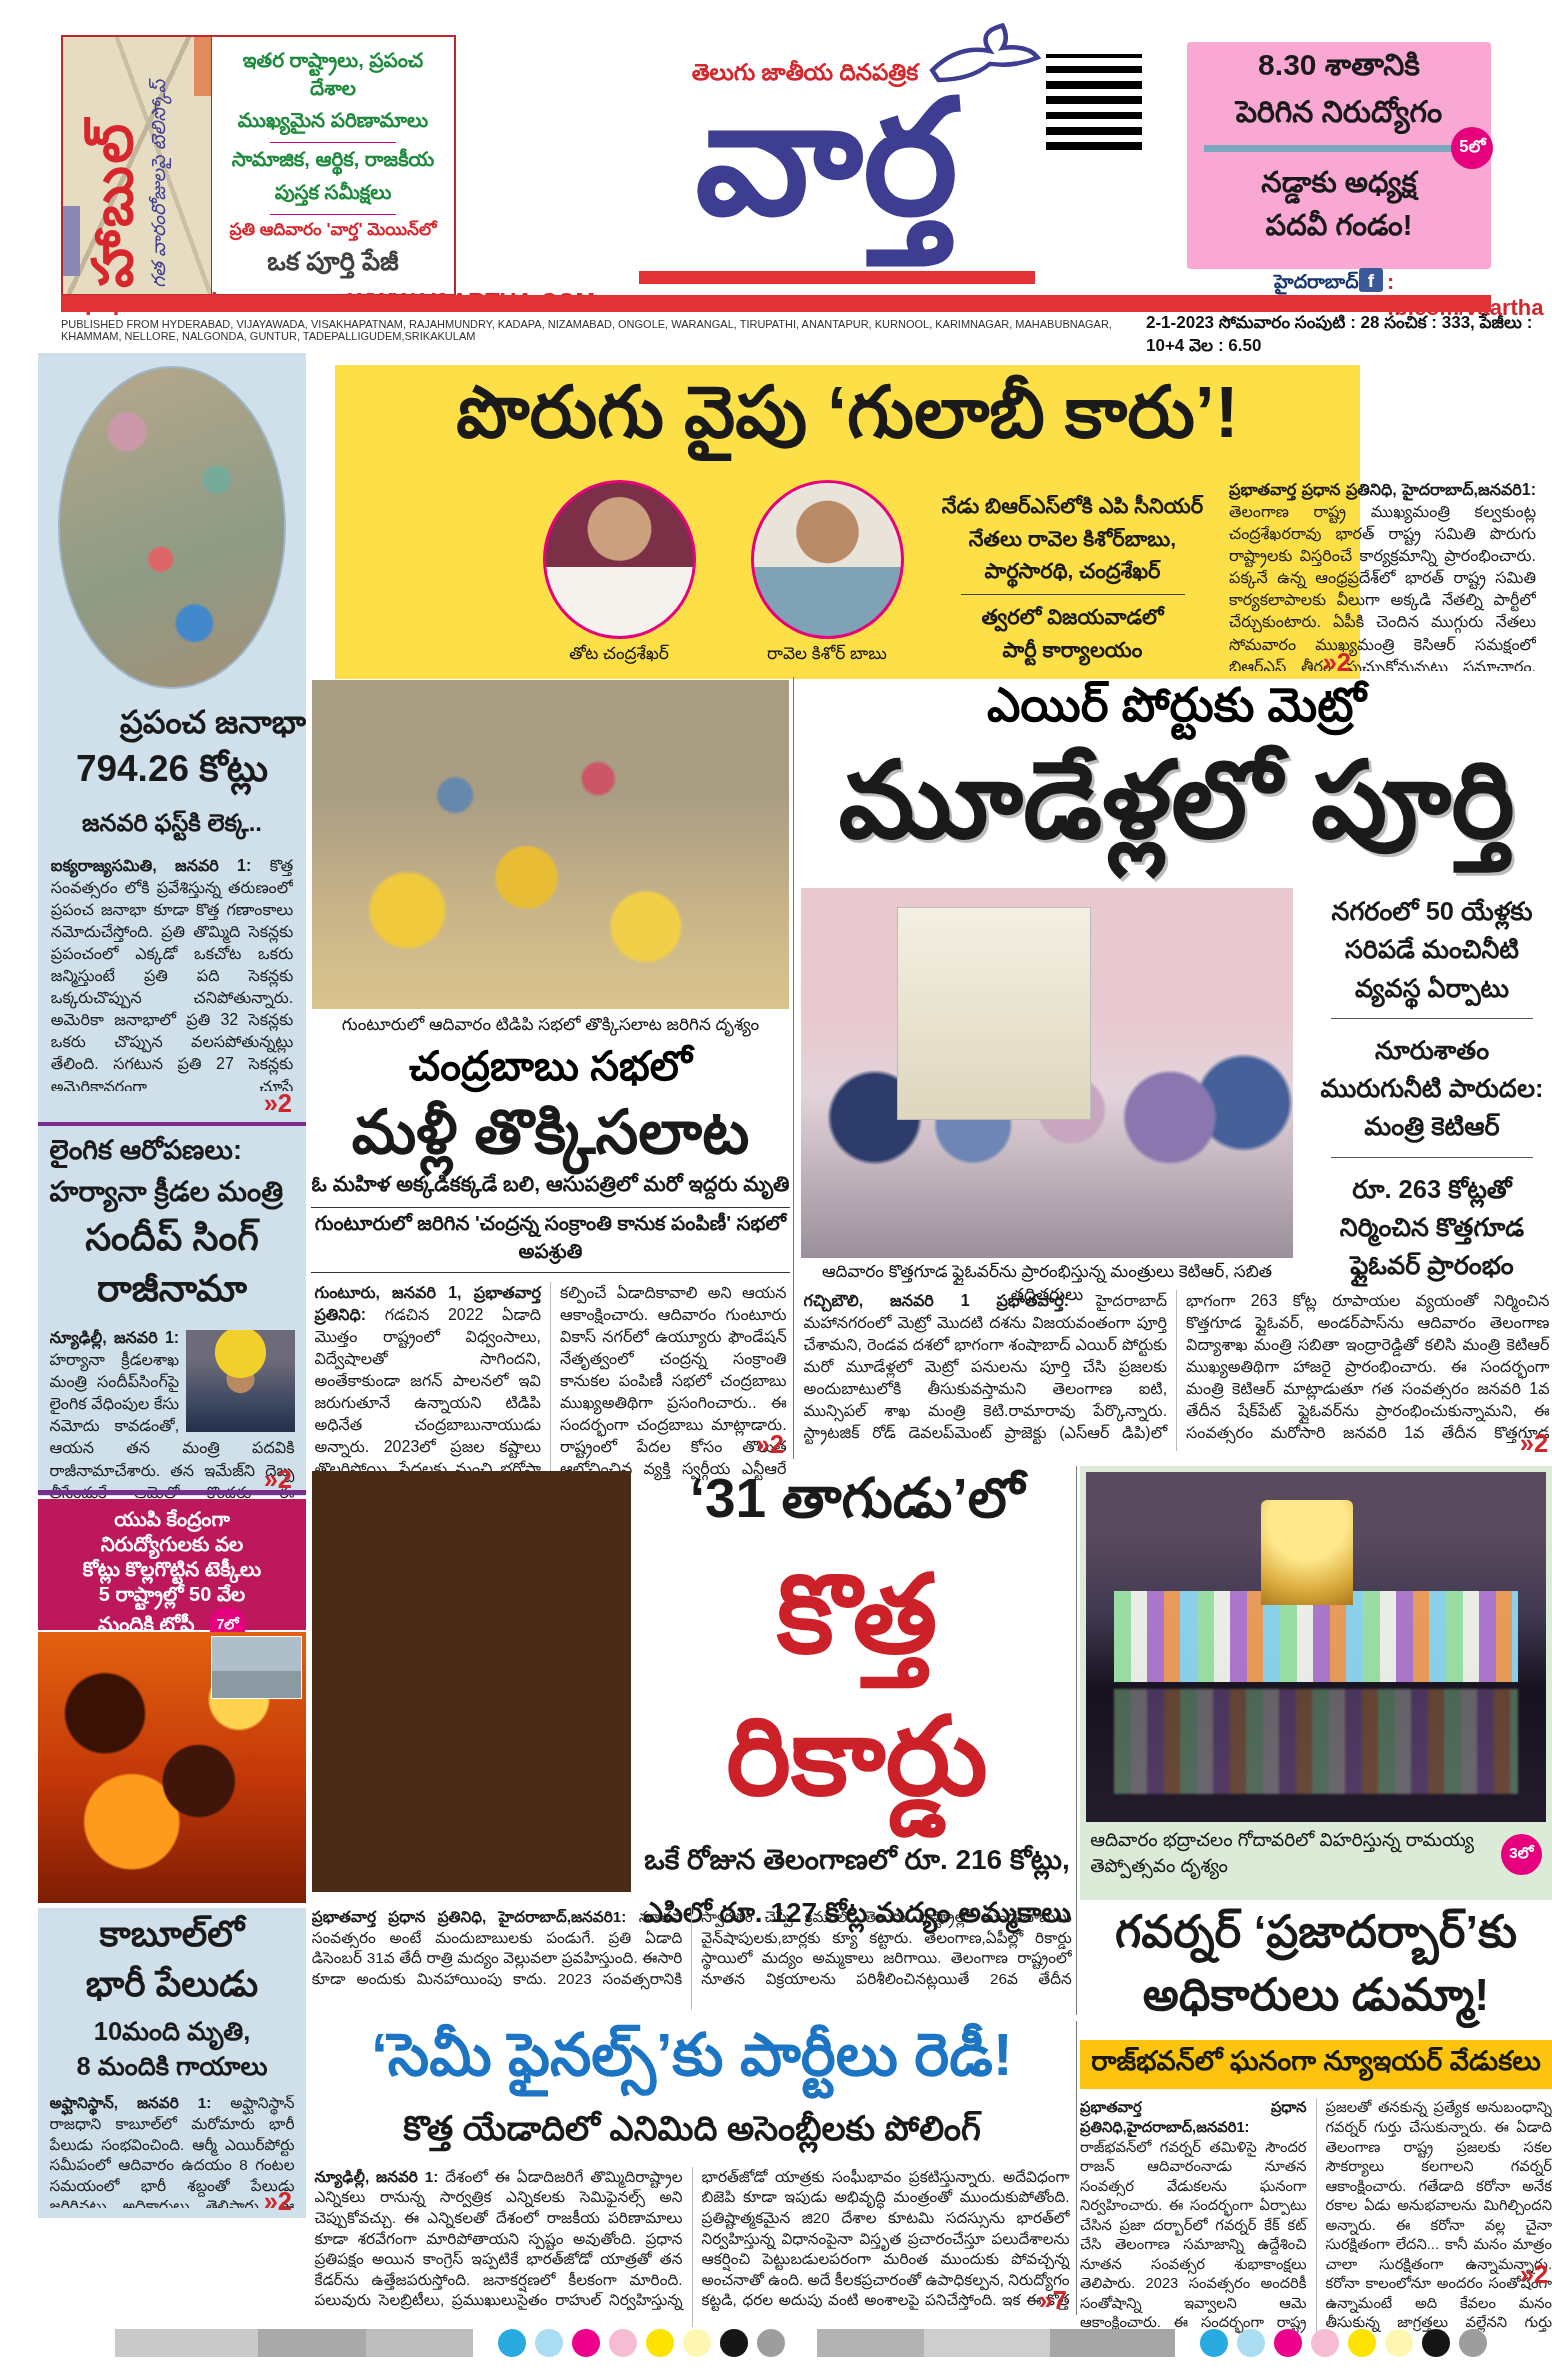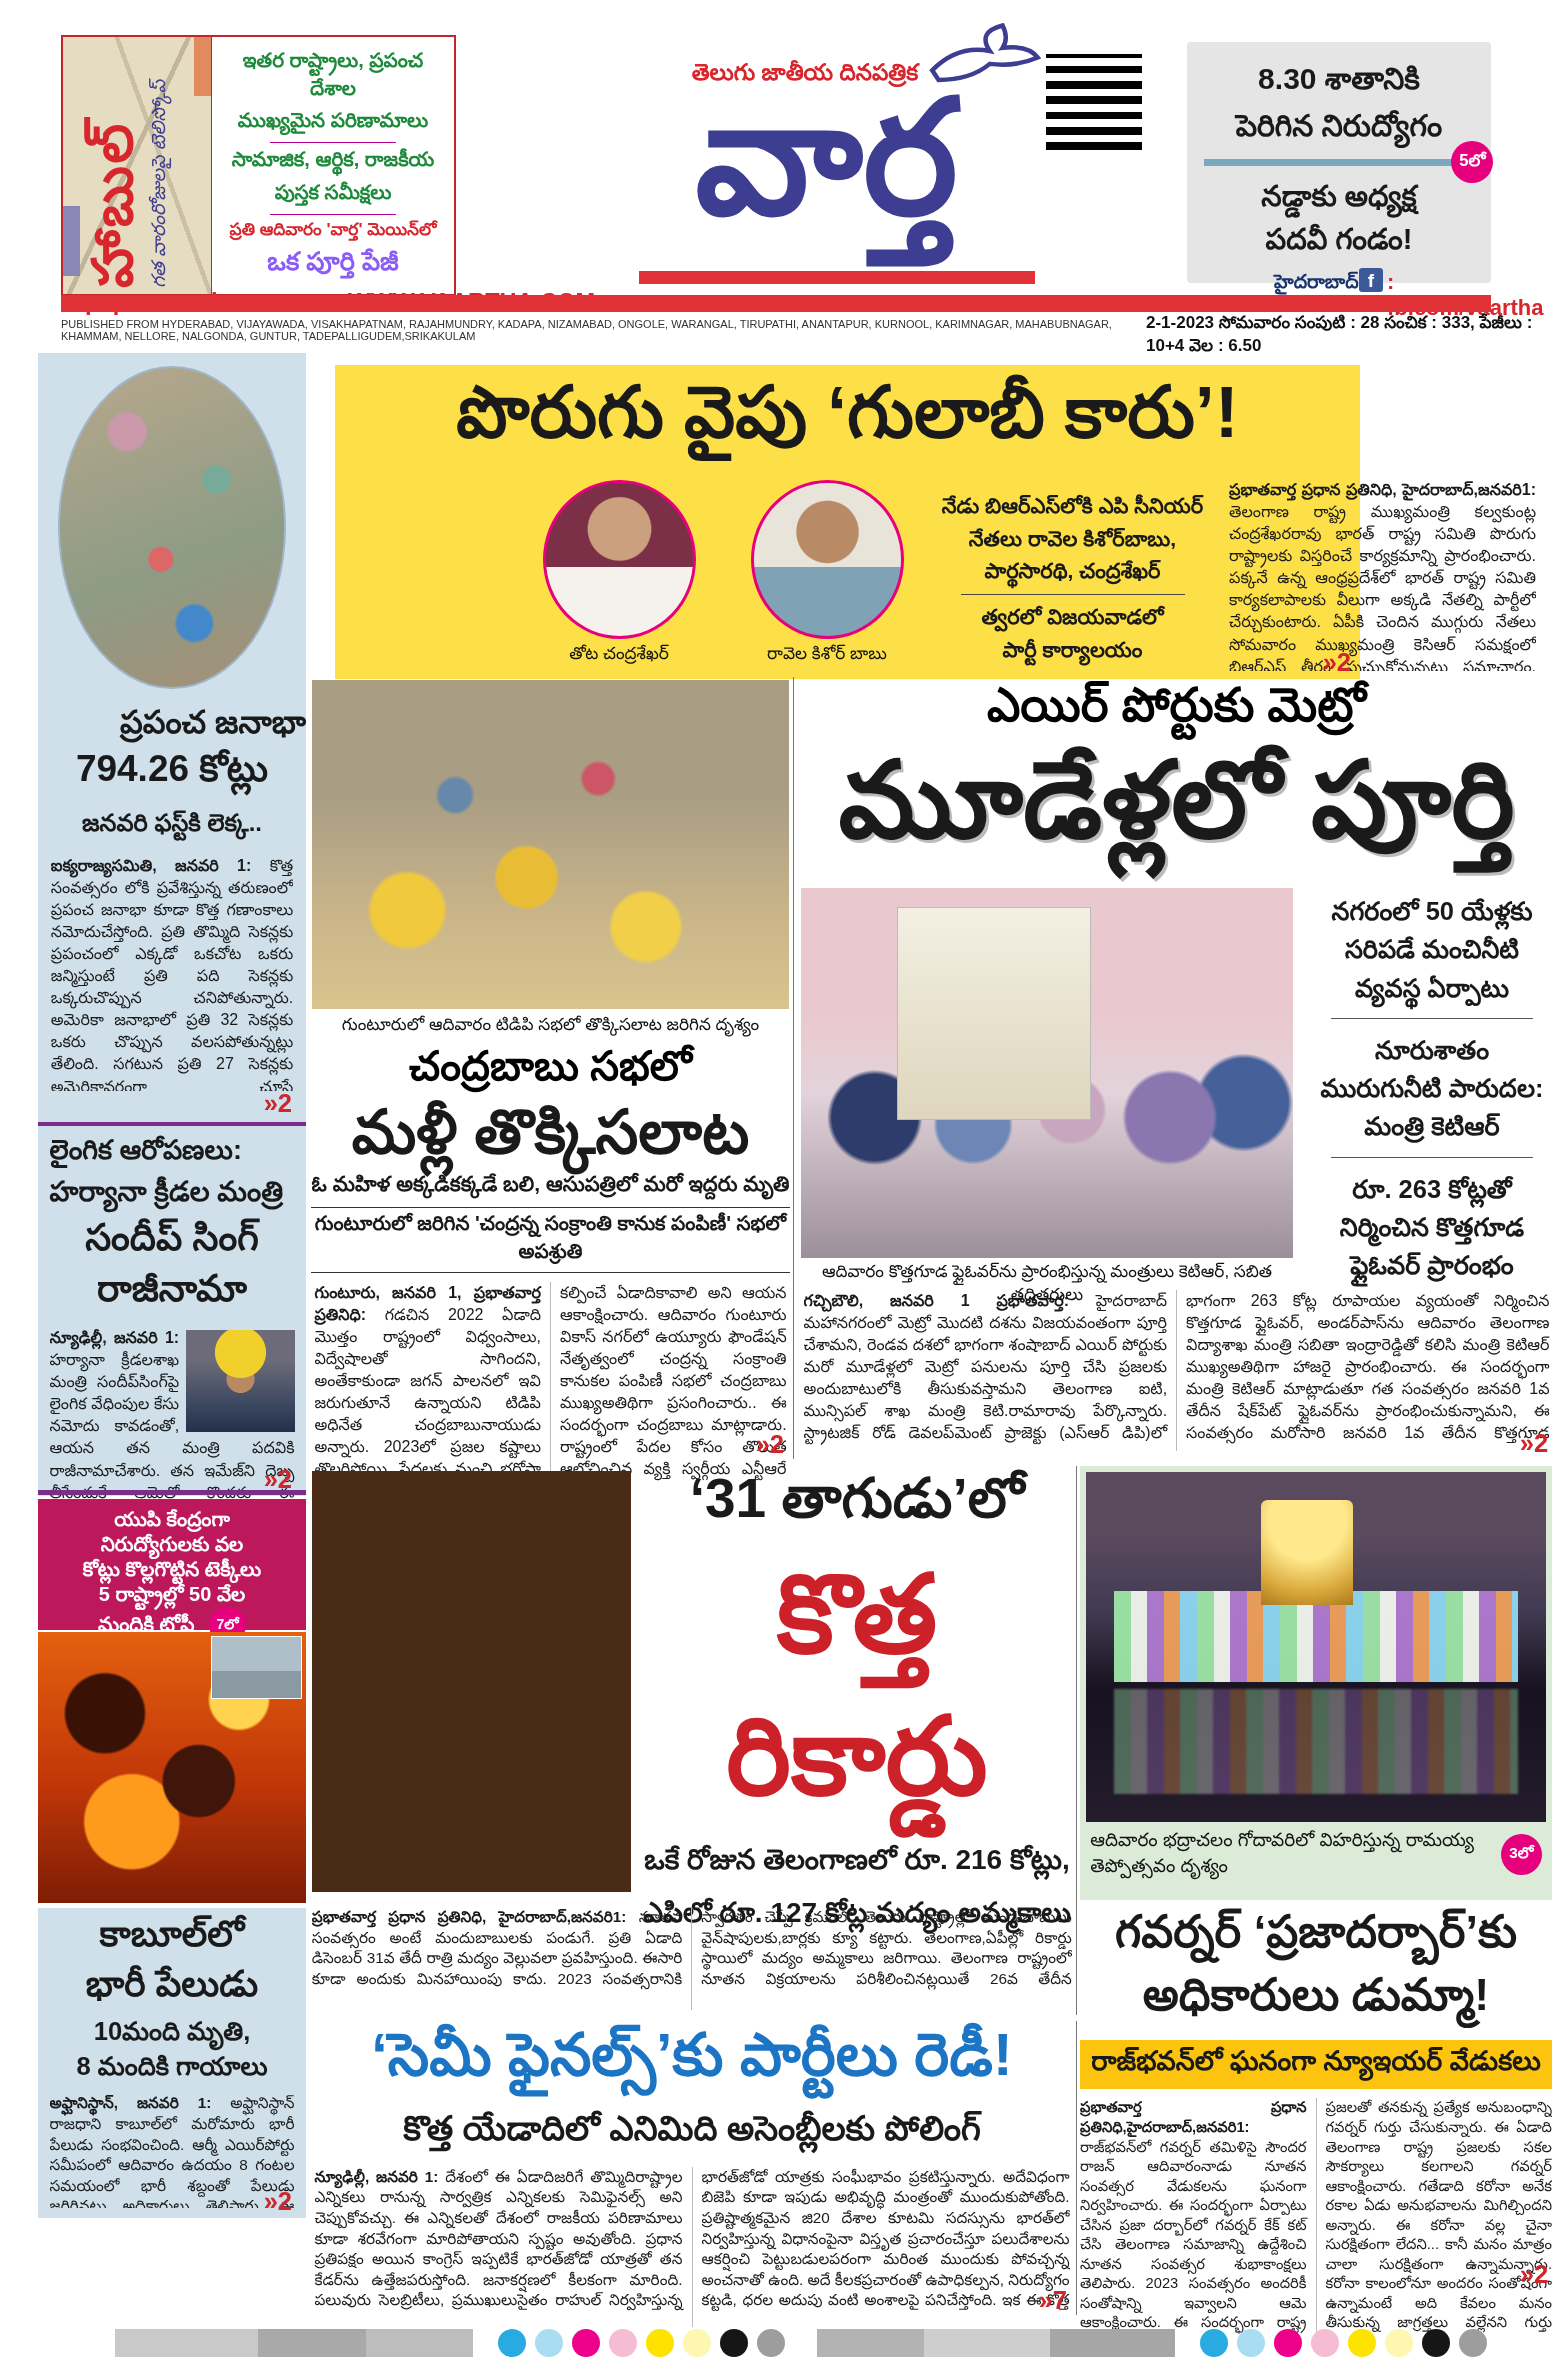--- a/index.html
+++ b/index.html
@@ -36,39 +36,39 @@
     <div class="abs" style="left:83px;top:7.7px;height:243px;writing-mode:vertical-rl;transform:rotate(180deg);font-size:19px;font-style:italic;color:#3d3e91;">గత వారంరోజులపై టెలిస్కోప్</div>
   </div>
   <div style="flex:1;padding:11.5px 6.4px;display:flex;flex-direction:column;align-items:center;justify-content:space-between;">
     <div class="c b" style="color:#1e8a3c;font-size:20px;">ఇతర రాష్ట్రాలు, ప్రపంచ దేశాల</div>
     <div class="c b" style="color:#1e8a3c;font-size:20px;">ముఖ్యమైన పరిణామాలు</div>
     <div class="hr-thin" style="width:55%;border-color:#b09;"></div>
     <div class="c b" style="color:#1e8a3c;font-size:20px;">సామాజిక, ఆర్థిక, రాజకీయ</div>
     <div class="c b" style="color:#1e8a3c;font-size:20px;">పుస్తక సమీక్షలు</div>
     <div class="hr-thin" style="width:55%;border-color:#b09;"></div>
     <div class="c b" style="color:#d7262c;font-size:17px;">ప్రతి ఆదివారం 'వార్త' మెయిన్‌లో</div>
-    <div class="c b" style="color:#8b5cf6;font-size:25.5px;">ఒక పూర్తి పేజీ</div>
+    <div class="c b" style="color:#404040;font-size:25.5px;">ఒక పూర్తి పేజీ</div>
   </div>
 </div>
 
 <div class="abs b" style="left:72px;top:289px;font-size:23.6px;color:#d7262c;">epaper.vaartha.com</div>
 <div class="abs b" style="left:348px;top:289px;font-size:23.6px;color:#d7262c;">WWW.VAARTHA.COM</div>
 
 <div class="abs c b" style="left:639px;top:59px;width:332px;font-size:23px;color:#d7262c;">తెలుగు జాతీయ దినపత్రిక</div>
 <svg class="abs" style="left:913px;top:19px;" width="128" height="77" viewBox="0 0 200 120">
   <path d="M30 80 Q70 40 120 50 Q100 20 140 10 Q150 30 140 45 Q180 40 195 60 Q160 75 120 70 Q90 95 40 95 Z" fill="none" stroke="#3d3e91" stroke-width="7"></path>
 </svg>
 <div class="abs c b" style="left:616px;top:70px;width:421px;font-size:160px;line-height:1.1;color:#3d3e91;">వార్త</div>
 <div class="abs" style="left:639px;top:271px;width:396px;height:12.8px;background:#e03237;"></div>
 
 <div class="abs" style="left:1046px;top:54px;width:96px;height:96px;background:
       repeating-linear-gradient(0deg,#000 0 7.7px,#fff 7.7px 15.3px),
       repeating-linear-gradient(90deg,#000 0 7.7px,rgba(255,255,255,.85) 7.7px 15.3px);outline:3.8px solid #fff;"></div>
 
-<div class="abs" style="left:1187px;top:42px;width:304px;height:227px;background:#e5e5e5;border-radius:3.8px;padding-top:14px;">
+<div class="abs" style="left:1187px;top:42px;width:304px;height:227px;background:#f9a8d4;border-radius:3.8px;">
   <div class="c b" style="font-size:30px;line-height:1.55;">8.30 శాతానికి</div>
   <div class="c b" style="font-size:30px;line-height:1.55;">పెరిగిన నిరుద్యోగం</div>
   <div style="position:relative;margin:10.2px 16.6px 9px 16.6px;height:6.4px;background:#7ba7bf;">
     <div class="badge" style="position:absolute;right:-19px;top:-18px;width:42px;height:42px;font-size:16.6px;">5లో</div>
   </div>
   <div class="c b" style="font-size:29px;line-height:1.5;">నడ్డాకు అధ్యక్ష</div>
   <div class="c b" style="font-size:29px;line-height:1.5;">పదవీ గండం!</div>
 </div>
 <div class="abs b" style="left:1274px;top:271px;font-size:19px;color:#16356e;">హైదరాబాద్</div>
 <div class="abs" style="left:1359px;top:268px;width:24px;height:24px;background:#3b5998;color:#fff;font-weight:bold;font-size:19px;text-align:center;border-radius:3.2px;line-height:25.5px;">f</div>

